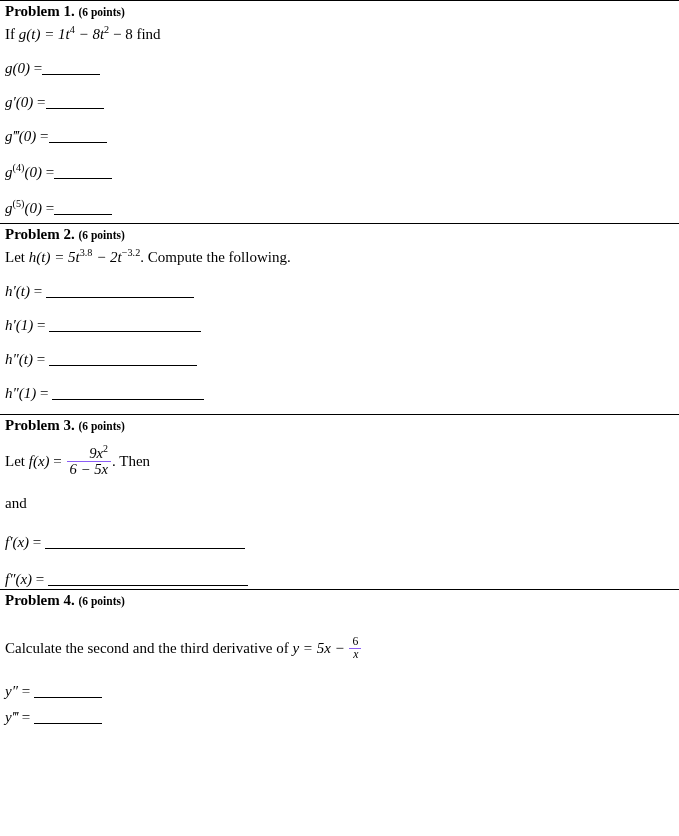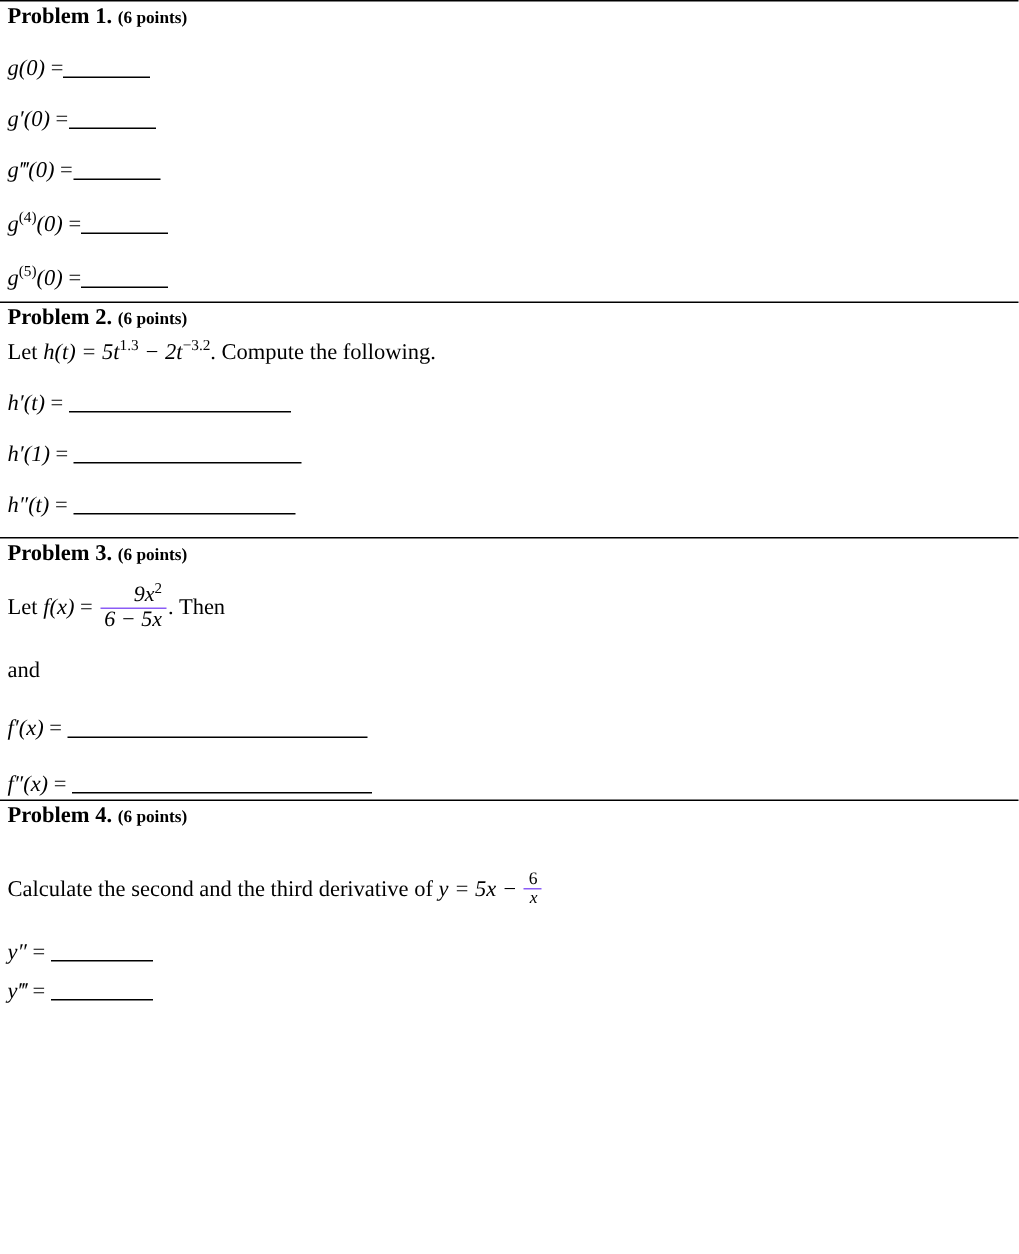--- a/index.html
+++ b/index.html
@@ -91,20 +91,23 @@
 <body>
 
 <div class="page">
 
   <hr class="rule">
   <div class="sec1">
     <div class="prob-head">
       <span class="ptitle">Problem 1.</span>
       <span class="ppoints">(6 points)</span>
     </div>
+    <div class="stmt">
+      <span>If </span><span class="mathi">g</span><span class="mathi">(</span><span class="mathi">t</span><span class="mathi">)</span><span class="mathi"> = 1t</span><sup class="pwn">4</sup><span class="mathi"> − 8t</span><sup class="pwn">2</sup><span> − 8 find</span>
+    </div>
 
     <div class="blockline row-g">
       <span class="mathi">g</span><span class="mathi">(0)</span><span> =</span><span class="blank" style="width:58px"></span>
     </div>
     <div class="blockline row-g">
       <span class="mathi">g</span><span class="mathi">′</span><span class="mathi">(0)</span><span> =</span><span class="blank" style="width:58px"></span>
     </div>
     <div class="blockline row-g">
       <span class="mathi">g</span><span class="mathi">‴</span><span class="mathi">(0)</span><span> =</span><span class="blank" style="width:58px"></span>
     </div>
@@ -117,31 +120,34 @@
     <div class="sp-small"></div>
   </div>
 
   <hr class="rule">
   <div class="sec1">
     <div class="prob-head">
       <span class="ptitle">Problem 2.</span>
       <span class="ppoints">(6 points)</span>
     </div>
     <div class="stmt">
-      <span>Let </span><span class="mathi">h</span><span class="mathi">(</span><span class="mathi">t</span><span class="mathi">)</span><span class="mathi"> = 5t</span><sup class="pwn">1.3</sup><span class="mathi"> − 2t</span><sup class="pwn">−3.2</sup><span>. Compute the following.</span>
+      <span>Let </span><span class="mathi">h</span><span class="mathi">(</span><span class="mathi">t</span><span class="mathi">)</span><span class="mathi"> = 5t</span><sup class="pwn">3.8</sup><span class="mathi"> − 2t</span><sup class="pwn">−3.2</sup><span>. Compute the following.</span>
     </div>
 
     <div class="blockline row-h">
       <span class="mathi">h</span><span class="mathi">′</span><span class="mathi">(t)</span><span> = </span><span class="blank" style="width:148px"></span>
     </div>
     <div class="blockline row-h">
       <span class="mathi">h</span><span class="mathi">′</span><span class="mathi">(1)</span><span> = </span><span class="blank" style="width:152px"></span>
     </div>
     <div class="blockline row-h">
       <span class="mathi">h</span><span class="mathi">″</span><span class="mathi">(t)</span><span> = </span><span class="blank" style="width:148px"></span>
+    </div>
+    <div class="blockline row-h">
+      <span class="mathi">h</span><span class="mathi">″</span><span class="mathi">(1)</span><span> = </span><span class="blank" style="width:152px"></span>
     </div>
     <div style="height:12px"></div>
   </div>
 
   <hr class="rule">
   <div class="sec1">
     <div class="prob-head">
       <span class="ptitle">Problem 3.</span>
       <span class="ppoints">(6 points)</span>
     </div>

